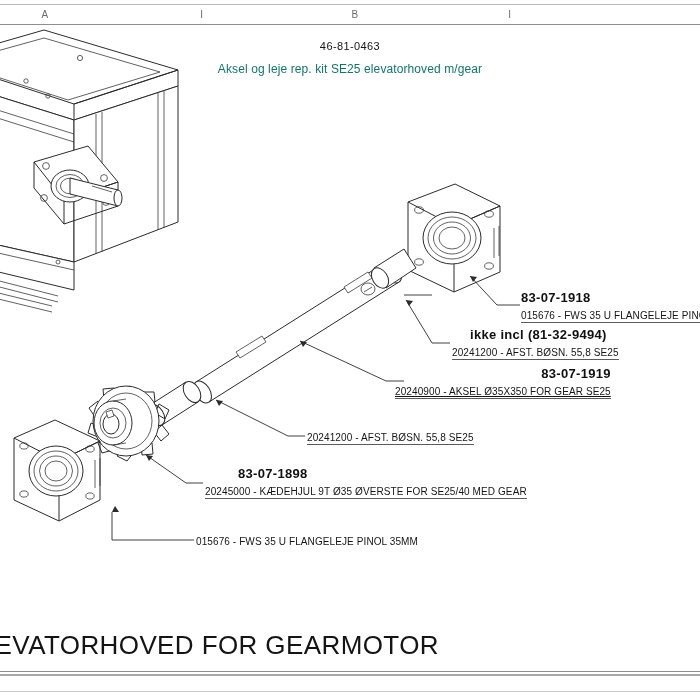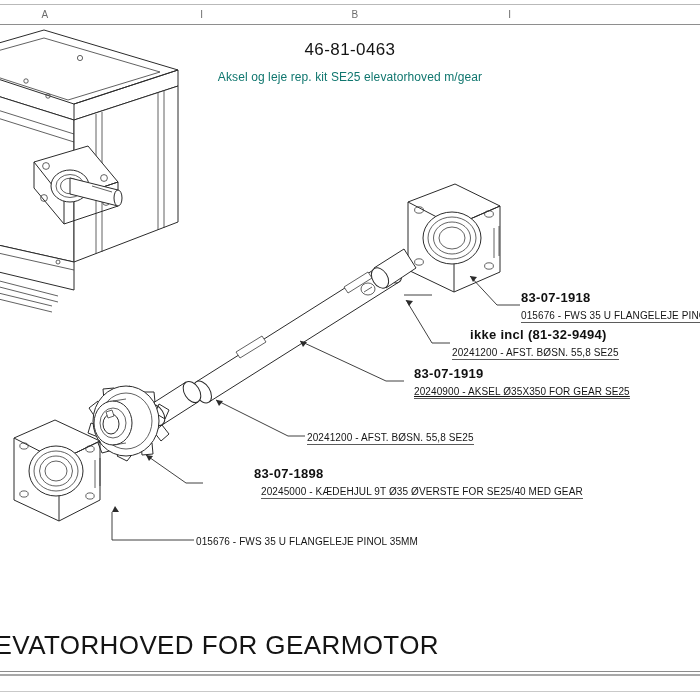--- a/index.html
+++ b/index.html
@@ -13,21 +13,21 @@
   .ruler{position:absolute;left:0;top:0;width:700px;height:26px;}
   .ruler-line{position:absolute;left:0;top:24px;width:700px;height:1px;background:#8e8e8e;}
   .ruler-line.top{top:4px;background:#b9b9b9;}
   .ruler-mark{
     position:absolute;top:9px;font-size:10px;line-height:11px;color:#6d6d6d;
     transform:translateX(-50%);letter-spacing:.5px;
   }
 
   
   .title-wrap{position:absolute;left:0;top:40px;width:700px;text-align:center;}
-  .title-no{font-size:17px;letter-spacing:.4px;color:#141414;}
+  .title-no{font-size:11px;letter-spacing:.4px;color:#141414;}
   .title-desc{font-size:12px;margin-top:10px;letter-spacing:.1px;color:#0f766e;}
 
   
   .bottom-heading{
     position:absolute;left:-38px;top:630px;width:740px;
     font-size:26px;letter-spacing:.4px;color:#141414;white-space:nowrap;
   }
   .rule{position:absolute;left:0;width:700px;background:#8c8c8c;height:1px;}
   .rule.r1{top:671px;}
   .rule.r2{top:674px;height:2px;background:#a8a8a8;}
@@ -40,27 +40,27 @@
     font-size:10px;letter-spacing:.1px;color:#151515;white-space:nowrap;
     border-bottom:1px solid #5b5b5b;padding-bottom:1px;display:inline-block;
   }
   .callout .desc.noline{border-bottom:none;}
   .co-1918{left:521px;top:290px;}
   .co-1918 .code{margin-left:0;}
   .co-1918 .desc{margin-top:2px;}
   .co-ikke{left:452px;top:327px;}
   .co-ikke .code{margin-left:18px;}
   .co-ikke .desc{margin-top:2px;}
-  .co-1919{left:414px;top:366px;}
+  .co-1919{left:395px;top:366px;text-align:right;}
   .co-1919 .code{margin-left:0;}
   .co-1919 .desc{margin-top:2px;text-decoration:underline;}
   .co-afst{left:307px;top:427px;}
-  .co-1898{left:221px;top:466px;}
+  .co-1898{left:205px;top:466px;}
   .co-1898 .code{margin-left:33px;}
-  .co-1898 .desc{margin-top:2px;margin-left:40px;}
+  .co-1898 .desc{margin-top:2px;}
   .co-pinol{left:196px;top:531px;}
 
   svg.art{position:absolute;left:0;top:0;width:700px;height:700px;}
   .ln{fill:none;stroke:#2b2b2b;stroke-width:1;}
   .ln-t{fill:none;stroke:#3a3a3a;stroke-width:.8;}
   .fillw{fill:#ffffff;stroke:#2b2b2b;stroke-width:1;}
   .fillw-t{fill:#ffffff;stroke:#3a3a3a;stroke-width:.8;}
   .leader{fill:none;stroke:#2b2b2b;stroke-width:.9;}
 </style>
 </head>

